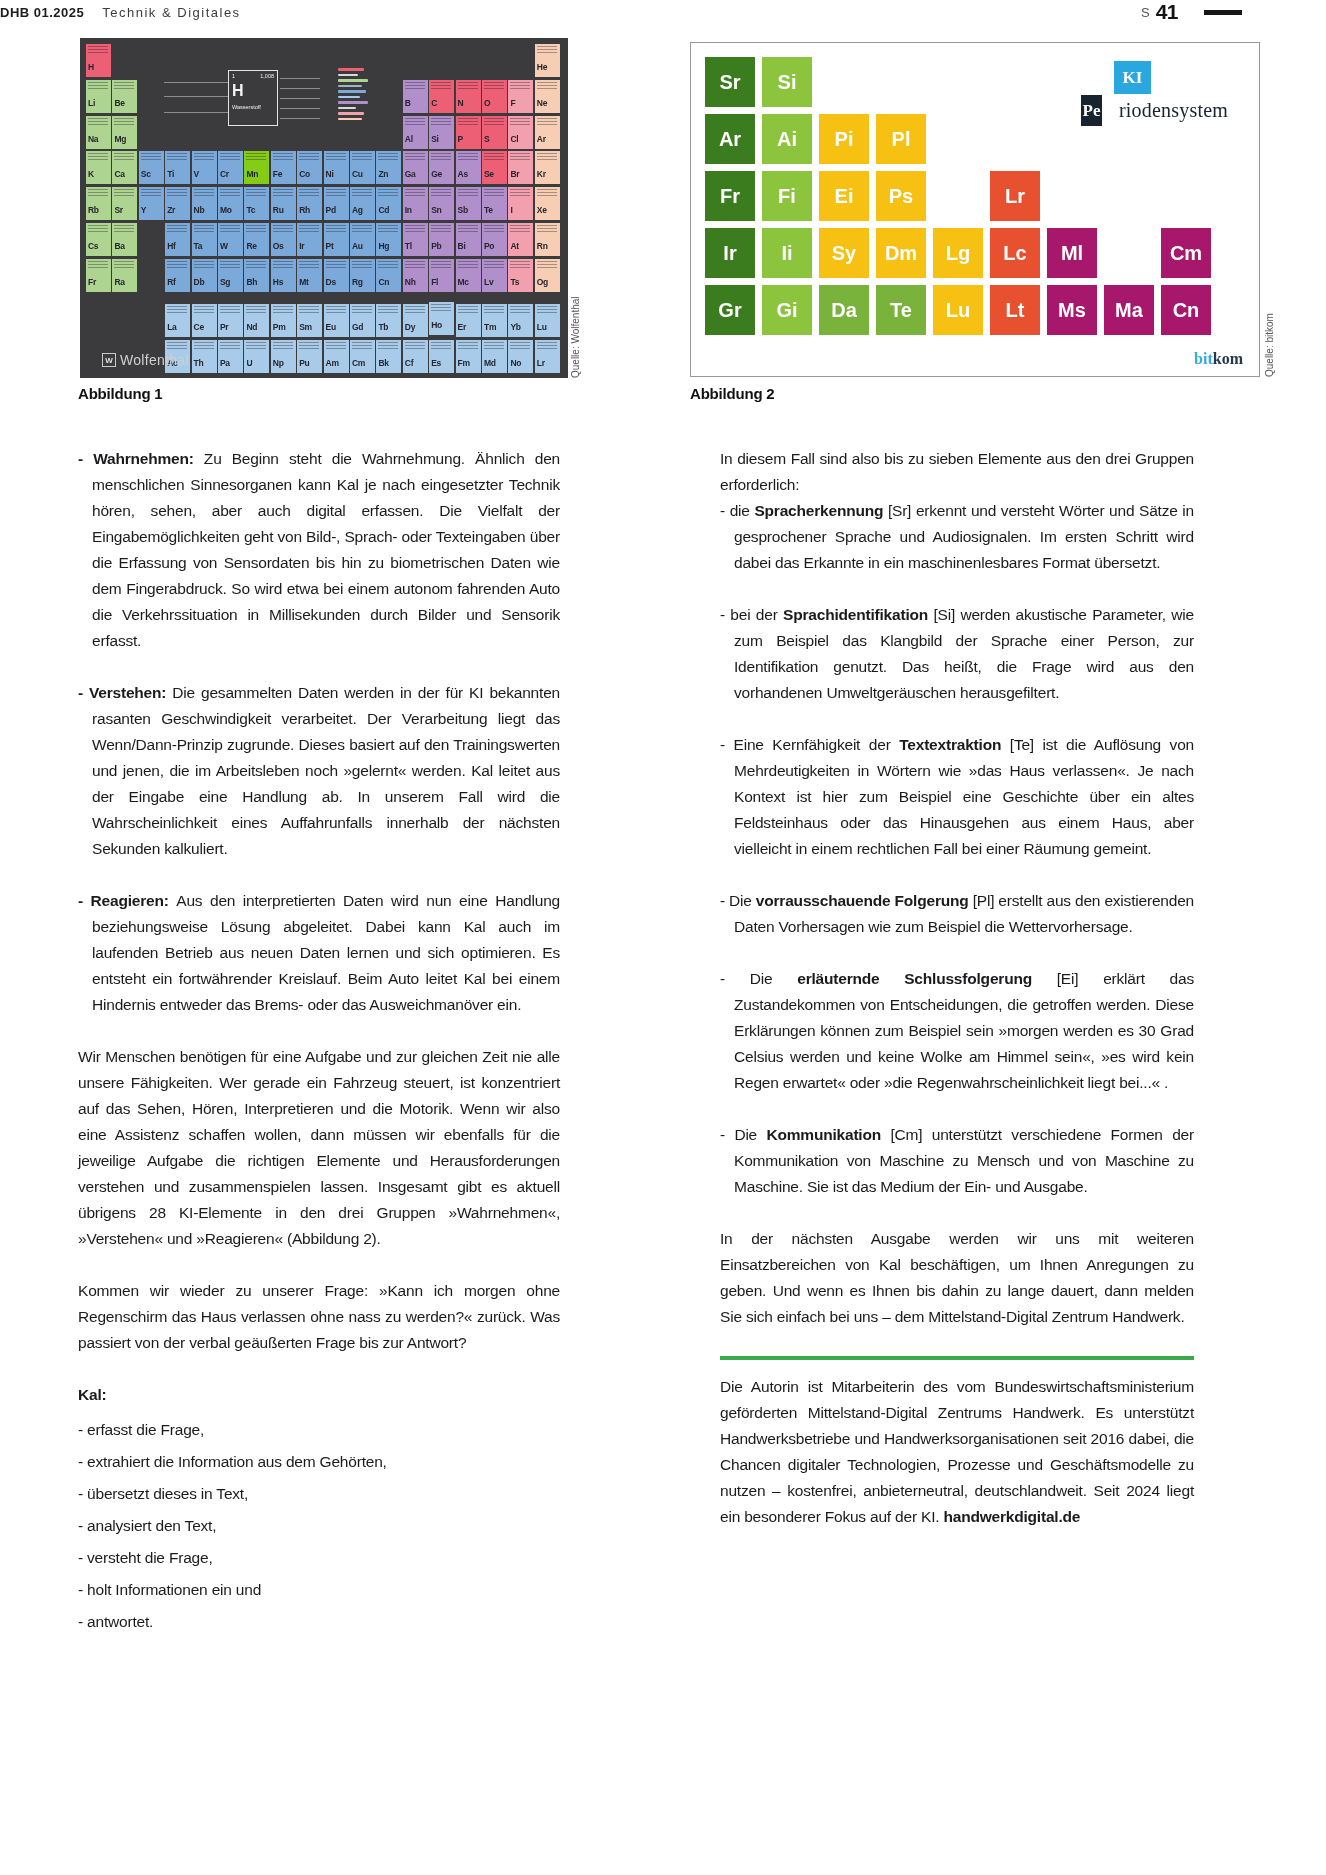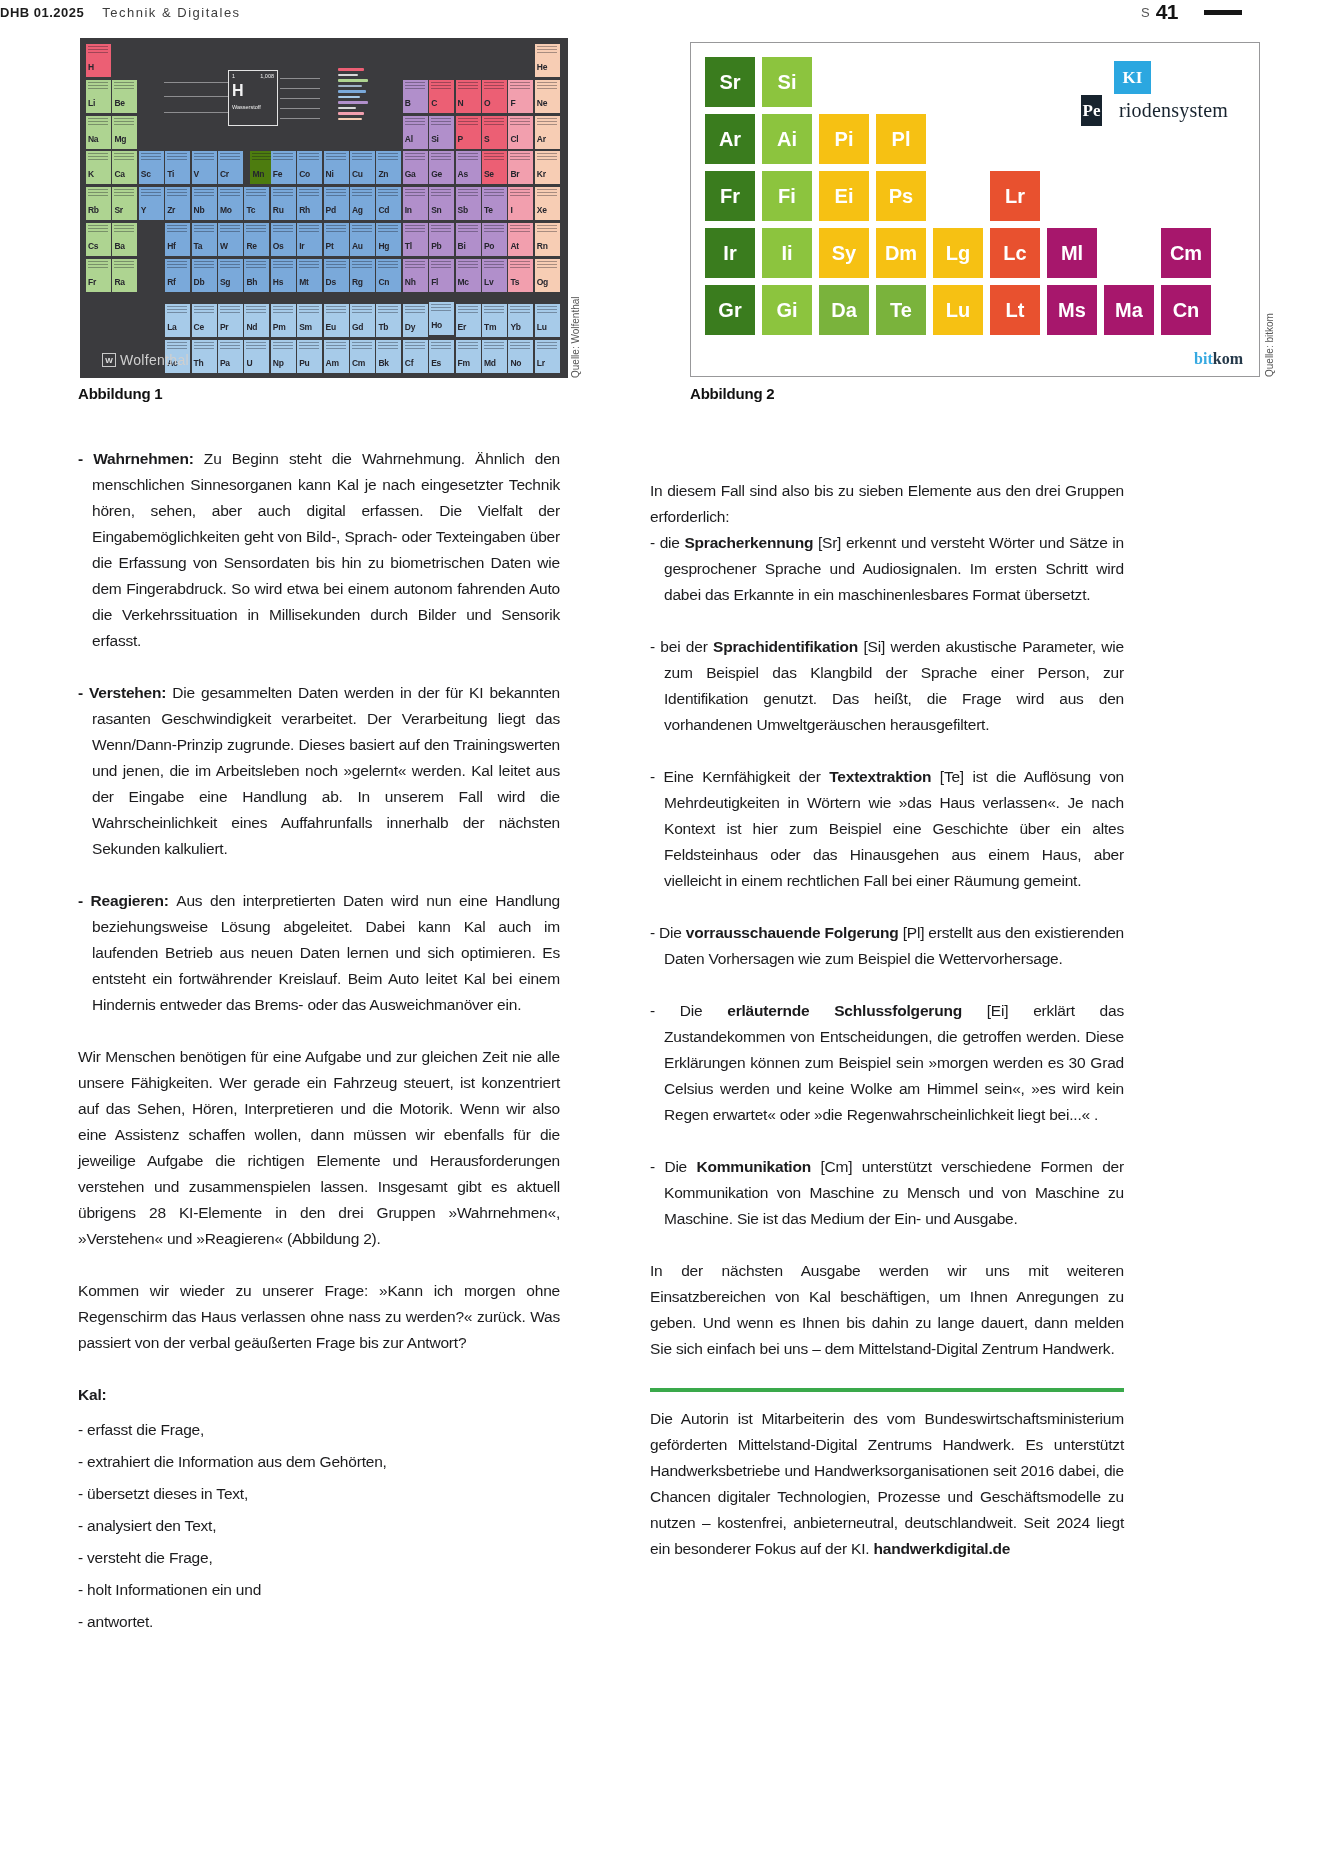--- a/index.html
+++ b/index.html
@@ -47,21 +47,21 @@
   #cap2{left:690px;top:385px;}
   .src{writing-mode:vertical-rl;transform:rotate(180deg);font-size:10px;color:#555;
     display:flex;align-items:center;}
   #src1{left:570px;top:38px;height:340px;justify-content:flex-start;}
   #src2{left:1264px;top:42px;height:335px;justify-content:flex-start;}
 
   
   .col{position:absolute;top:446px;font-size:15.5px;line-height:26px;letter-spacing:-.2px;
     text-align:justify;color:#1b1b1d;hyphens:auto;}
   #col-left{left:78px;width:482px;}
-  #col-right{left:650px;width:474px;margin-top:32px;}
+  #col-right{left:720px;width:474px;}
   .col p.para{margin:0 0 26px 0;}
   .col p.para.tight{margin-bottom:0;}
   .col p.hang{padding-left:14px;text-indent:-14px;}
   .col b{font-weight:bold;}
   .kal-heading{margin:0 0 6px 0;font-weight:bold;font-size:15.5px;}
   .kal-list{margin:0;}
   .kal-item{line-height:32px;text-align:left;}
   .green-divider{height:4px;margin:16px 0 14px 0;}
 
   
@@ -144,21 +144,21 @@
       </div>
       <div class="ptile" style="left: 85.2px; top: 113.4px; background-color: rgb(122, 169, 218);">
         <span class="sym">Ti</span>
       </div>
       <div class="ptile" style="left: 111.6px; top: 113.4px; background-color: rgb(122, 169, 218);">
         <span class="sym">V</span>
       </div>
       <div class="ptile" style="left: 138px; top: 113.4px; background-color: rgb(122, 169, 218);">
         <span class="sym">Cr</span>
       </div>
-      <div class="ptile" style="left: 164.4px; top: 113.4px; background-color: #4d7c0f; margin-left: 6px;">
+      <div class="ptile" style="left: 164.4px; top: 113.4px; background-color: #84cc16;">
         <span class="sym">Mn</span>
       </div>
       <div class="ptile" style="left: 190.8px; top: 113.4px; background-color: rgb(122, 169, 218);">
         <span class="sym">Fe</span>
       </div>
       <div class="ptile" style="left: 217.2px; top: 113.4px; background-color: rgb(122, 169, 218);">
         <span class="sym">Co</span>
       </div>
       <div class="ptile" style="left: 243.6px; top: 113.4px; background-color: rgb(122, 169, 218);">
         <span class="sym">Ni</span>

